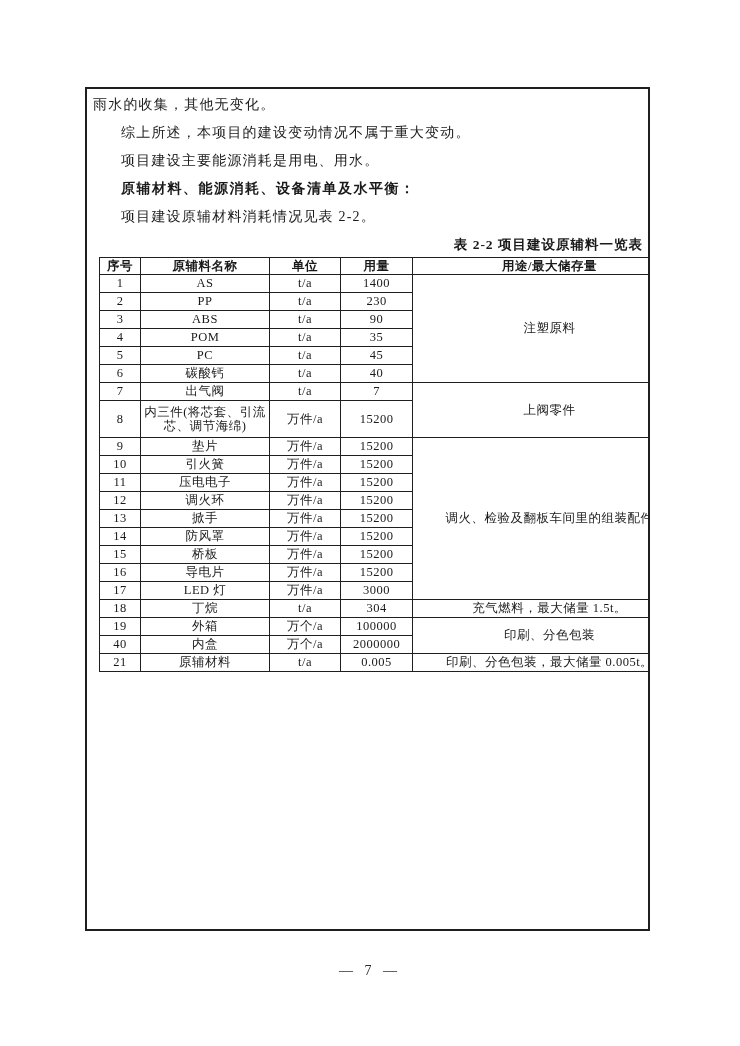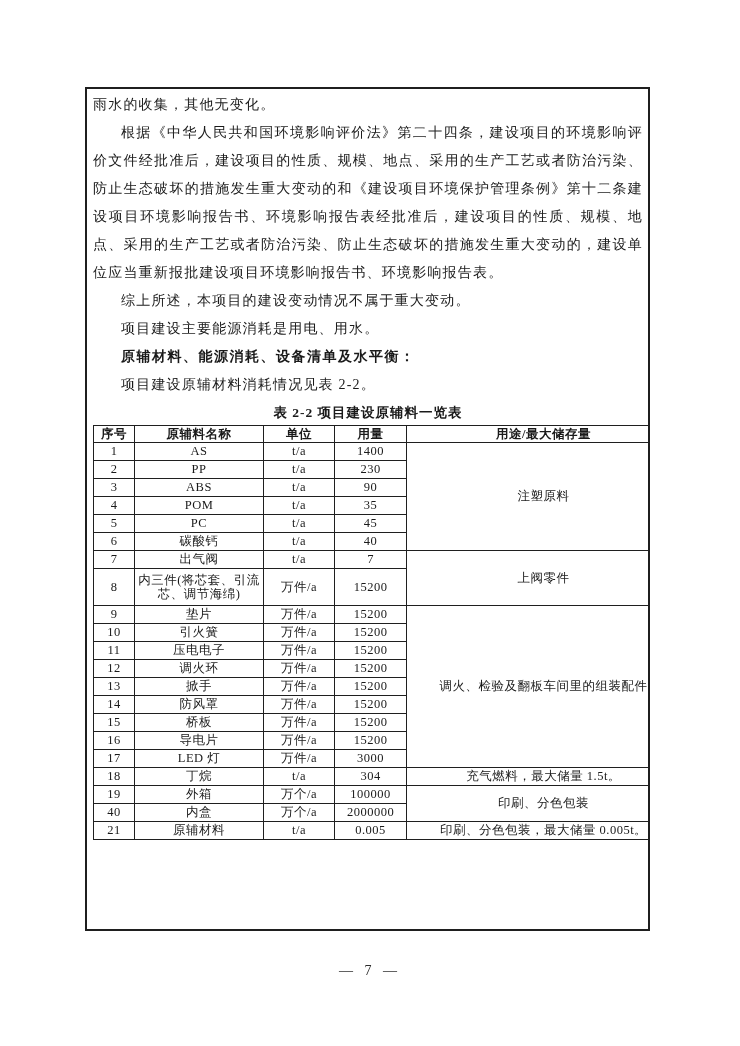--- a/index.html
+++ b/index.html
@@ -35,31 +35,32 @@
   .body-text {
     margin: 0;
     font-size: 14px;
     line-height: 28px;
     letter-spacing: 1.2px;
     text-align: justify;
   }
   .body-text.indent { text-indent: 2em; }
   .body-text.bold { font-weight: bold; letter-spacing: 1.5px; }
   .table-title {
-    text-align: center;
+    text-align: right;
     font-weight: bold;
     font-size: 13.5px;
     letter-spacing: 1px;
     margin: 5px 0 3px 0;
     line-height: 18px;
   }
   table.materials {
     border-collapse: collapse;
     table-layout: fixed;
     width: 588px;
+    margin-left: 6px;
     font-size: 12.5px;
   }
   table.materials th,
   table.materials td {
     border: 1px solid #1f1f1f;
     text-align: center;
     vertical-align: middle;
     padding: 0 2px;
     height: 17px;
     line-height: 1.15;
@@ -86,21 +87,20 @@
     letter-spacing: 4px;
     color: #2a2a2a;
   }
 </style>
 </head>
 <body>
 
 <div class="sheet">
   <div class="frame">
     <p class="body-text">雨水的收集，其他无变化。</p>
-    <p class="body-text indent">根据《中华人民共和国环境影响评价法》第二十四条，建设项目的环境影响评价文件经批准后，建设项目的性质、规模、地点、采用的生产工艺或者防治污染、防止生态破坏的措施发生重大变动的和《建设项目环境保护管理条例》第十二条建设项目环境影响报告书、环境影响报告表经批准后，建设项目的性质、规模、地点、采用的生产工艺或者防治污染、防止生态破坏的措施发生重大变动的，建设单位应当重新报批建设项目环境影响报告书、环境影响报告表。</p>
     <p class="body-text indent">综上所述，本项目的建设变动情况不属于重大变动。</p>
     <p class="body-text indent">项目建设主要能源消耗是用电、用水。</p>
     <p class="body-text indent bold">原辅材料、能源消耗、设备清单及水平衡：</p>
     <p class="body-text indent">项目建设原辅材料消耗情况见表 2-2。</p>
 
     <div class="table-title">表 2-2  项目建设原辅料一览表</div>
 
     <table class="materials">
       <colgroup>
         <col class="col-no">

